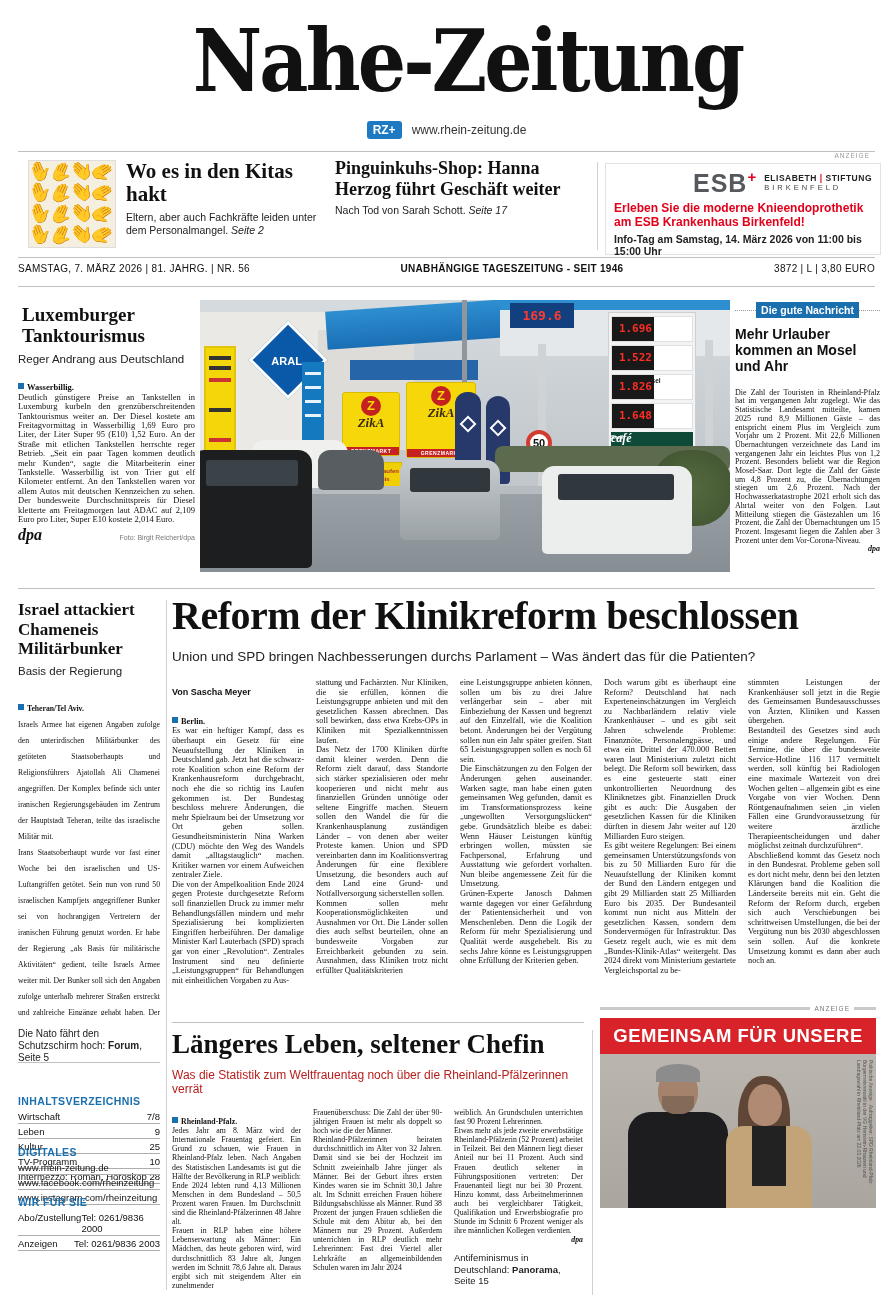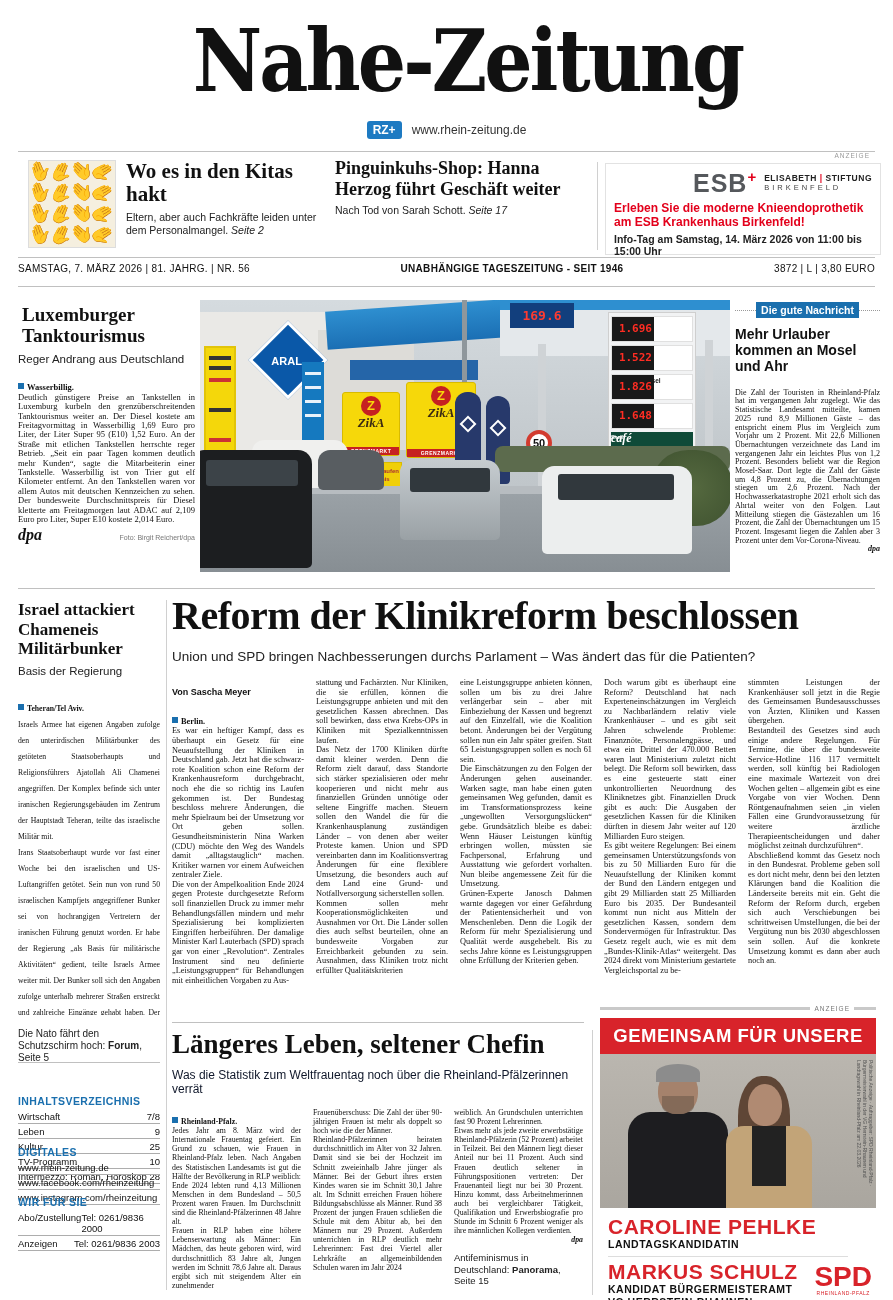--- a/index.html
+++ b/index.html
@@ -165,21 +165,21 @@
 
   
   .anz-row{position:absolute;left:600px;top:1005px;width:276px;display:flex;align-items:center;gap:4px;}
   .anz-row .bar{height:3px;background:#c9c9c9;}
   .anz-row .b1{flex:1;} .anz-row .b2{width:22px;}
   .anz-row .txt{font-family:"Liberation Sans",sans-serif;font-size:6.5px;letter-spacing:1px;color:#777;}
 
   
   .women{position:absolute;left:172px;top:1030px;width:412px;}
   .women h2{margin:0;font-size:27px;line-height:29px;font-weight:bold;}
-  .women .sub{font-family:"Liberation Sans",sans-serif;font-size:12px;color:#0f172a;margin:9px 0 0;}
+  .women .sub{font-family:"Liberation Sans",sans-serif;font-size:12px;color:#b91c1c;margin:9px 0 0;}
   .wcols{display:flex;gap:12px;margin-top:12px;height:186px;overflow:hidden;}
   .wcol{width:129px;font-size:7.8px;line-height:9.1px;}
   .wnote{font-family:"Liberation Sans",sans-serif;font-size:9.5px;line-height:11.5px;margin-top:8px;color:#222;}
 
   
   .spd{position:absolute;left:600px;top:1018px;width:276px;height:280px;background:#fff;}
   .spd-banner{background:#d8232a;color:#fff;font-family:"Liberation Sans",sans-serif;font-weight:bold;
               font-size:18.5px;letter-spacing:.5px;height:36px;line-height:36px;text-align:center;}
   .spd-photo{position:relative;height:154px;background:linear-gradient(#bab6af,#aaa69f);overflow:hidden;}
   .spd-photo *{position:absolute;}
@@ -527,27 +527,15 @@
       <div class="man-body"></div>
       <div class="man-head"></div>
       <div class="man-hair"></div>
       <div class="man-beard"></div>
       <div class="wom-hair"></div>
       <div class="wom-body"></div>
       <div class="wom-shirt"></div>
       <div class="wom-head"></div>
       <div class="spd-disc">Politische Anzeige · Auftraggeber: SPD Rheinland-Pfalz · Bürgermeisterwahl in der VG Herrstein-Rhaunen und Landtagswahl in Rheinland-Pfalz am 22.03.2026</div>
     </div>
-    <div class="spd-names">
-      <div class="cand-name">CAROLINE PEHLKE</div>
-      <div class="cand-role">LANDTAGSKANDIDATIN</div>
-      <div class="cand-div"></div>
-      <div class="cand-name">MARKUS SCHULZ</div>
-      <div class="cand-role">KANDIDAT BÜRGERMEISTERAMT</div>
-      <div class="cand-role">VG HERRSTEIN-RHAUNEN</div>
-      <div class="spd-logo">
-        <div class="big">SPD</div>
-        <div class="sm">RHEINLAND-PFALZ</div>
-      </div>
-    </div>
   </div>
 
 </div>
 
 </body></html>

